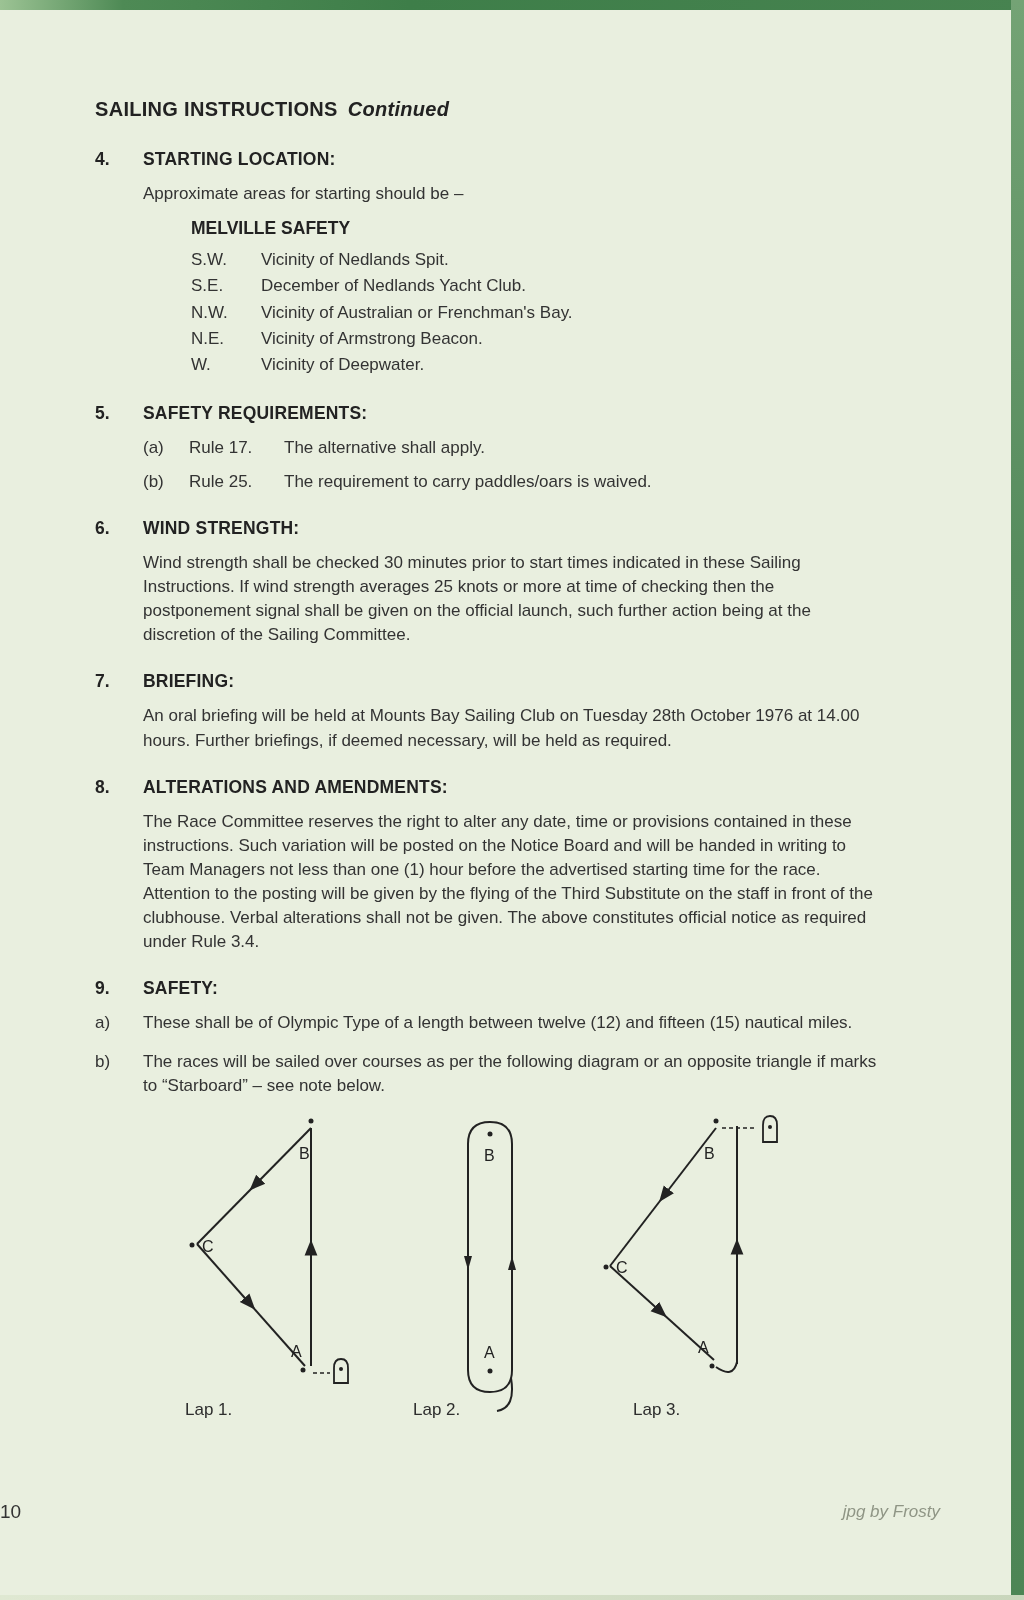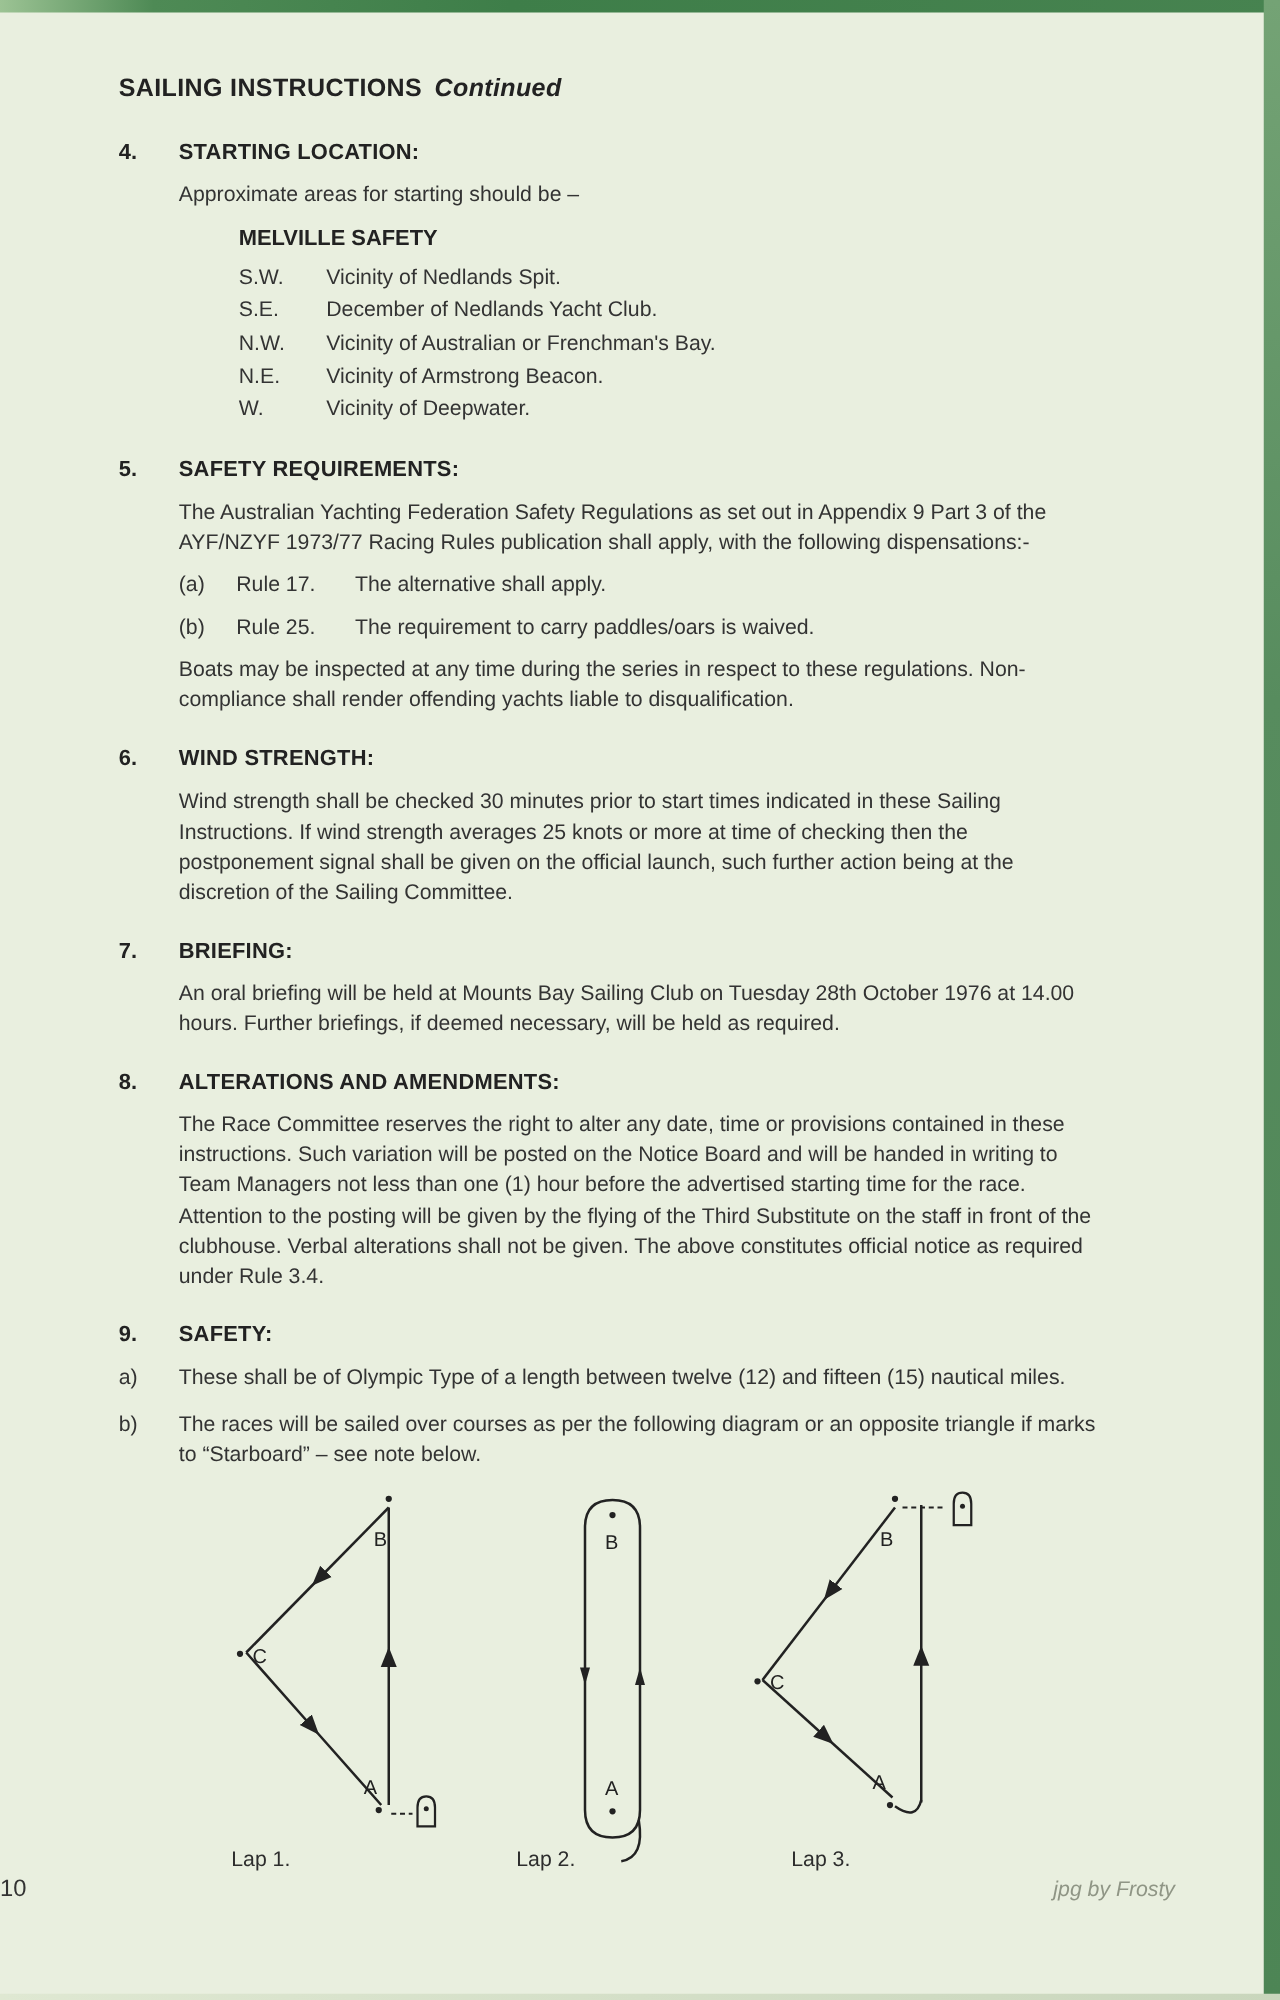--- a/index.html
+++ b/index.html
@@ -4,21 +4,21 @@
 <style>
   html,body{margin:0;padding:0}
   body{width:1024px;height:1600px;background:#e9efdf;font-family:"Liberation Sans",sans-serif;}
   .page{position:relative;width:1024px;height:1600px;background:#e9efdf;overflow:hidden;color:#2d2d2d}
   .edge-top{position:absolute;top:0;left:0;width:100%;height:10px;
     background:linear-gradient(90deg,#9cc394 0%,#4e8a55 12%,#3e7e49 40%,#478350 100%)}
   .edge-right{position:absolute;top:0;right:0;width:13px;height:100%;
     background:linear-gradient(180deg,#74a375 0%,#578c5e 35%,#4d8555 100%)}
   .edge-bottom{position:absolute;bottom:0;left:0;width:100%;height:5px;
     background:linear-gradient(90deg,#dfe8d2,#c9d6bc)}
-  .doc{position:relative;padding:60px 138px 0 95px}
+  .doc{position:relative;padding:98px 138px 0 95px}
   .title{font-size:20px;font-weight:bold;letter-spacing:.3px;margin:0 0 28px 0;color:#222}
   .title .cont{font-weight:600;font-style:italic;margin-left:10px}
   .sec{margin-bottom:24px}
   .sec-head{display:flex;margin-bottom:12px}
   .num{width:48px;flex:0 0 48px;font-weight:bold;font-size:17.5px;color:#222}
   .sec-title{font-weight:bold;font-size:17.5px;color:#222;letter-spacing:.2px}
   .sec-body{margin-left:48px;font-size:17px;line-height:1.42;color:#333}
   .para{margin:0 0 8px 0}
   .area{margin-left:48px;margin-top:10px}
   .area-title{font-weight:bold;font-size:17.5px;color:#222;margin-bottom:6px}
@@ -81,32 +81,30 @@
         </div>
       </div>
     </div>
 
     <div class="sec">
       <div class="sec-head">
         <span class="num">5.</span>
         <span class="sec-title">SAFETY REQUIREMENTS:</span>
       </div>
       <div class="sec-body">
-        <p class="para">The Australian Yachting Federation Safety Regulations as set out in Appendix 9 Part 3 of the AYF/NZYF 1973/77 Racing Rules publication shall apply, with the following dispensations:-</p>
         <div class="disp-row">
           <span class="disp-label">(a)</span>
           <span class="disp-rule">Rule 17.</span>
           <span>The alternative shall apply.</span>
         </div>
         <div class="disp-row">
           <span class="disp-label">(b)</span>
           <span class="disp-rule">Rule 25.</span>
           <span>The requirement to carry paddles/oars is waived.</span>
         </div>
-        <p class="para">Boats may be inspected at any time during the series in respect to these regulations.  Non-compliance shall render offending yachts liable to disqualification.</p>
       </div>
     </div>
 
     <div class="sec">
       <div class="sec-head">
         <span class="num">6.</span>
         <span class="sec-title">WIND STRENGTH:</span>
       </div>
       <div class="sec-body">
         <p class="para">Wind strength shall be checked 30 minutes prior to start times indicated in these Sailing Instructions.  If wind strength averages 25 knots or more at time of checking then the postponement signal shall be given on the official launch, such further action being at the discretion of the Sailing Committee.</p>

